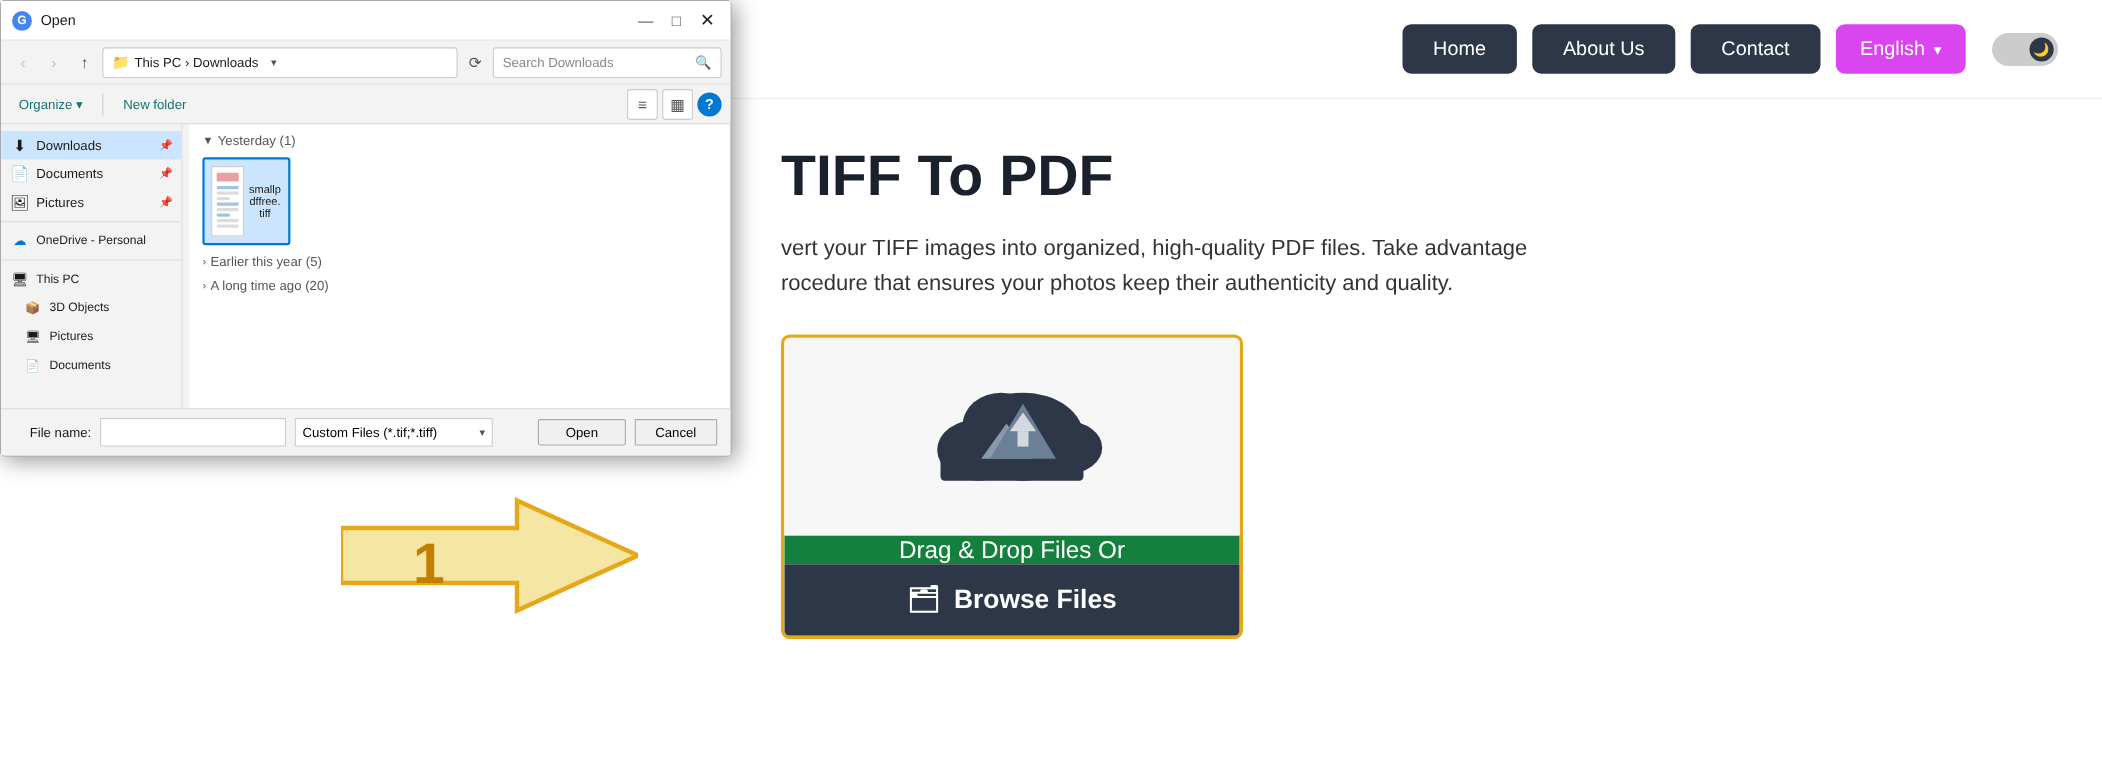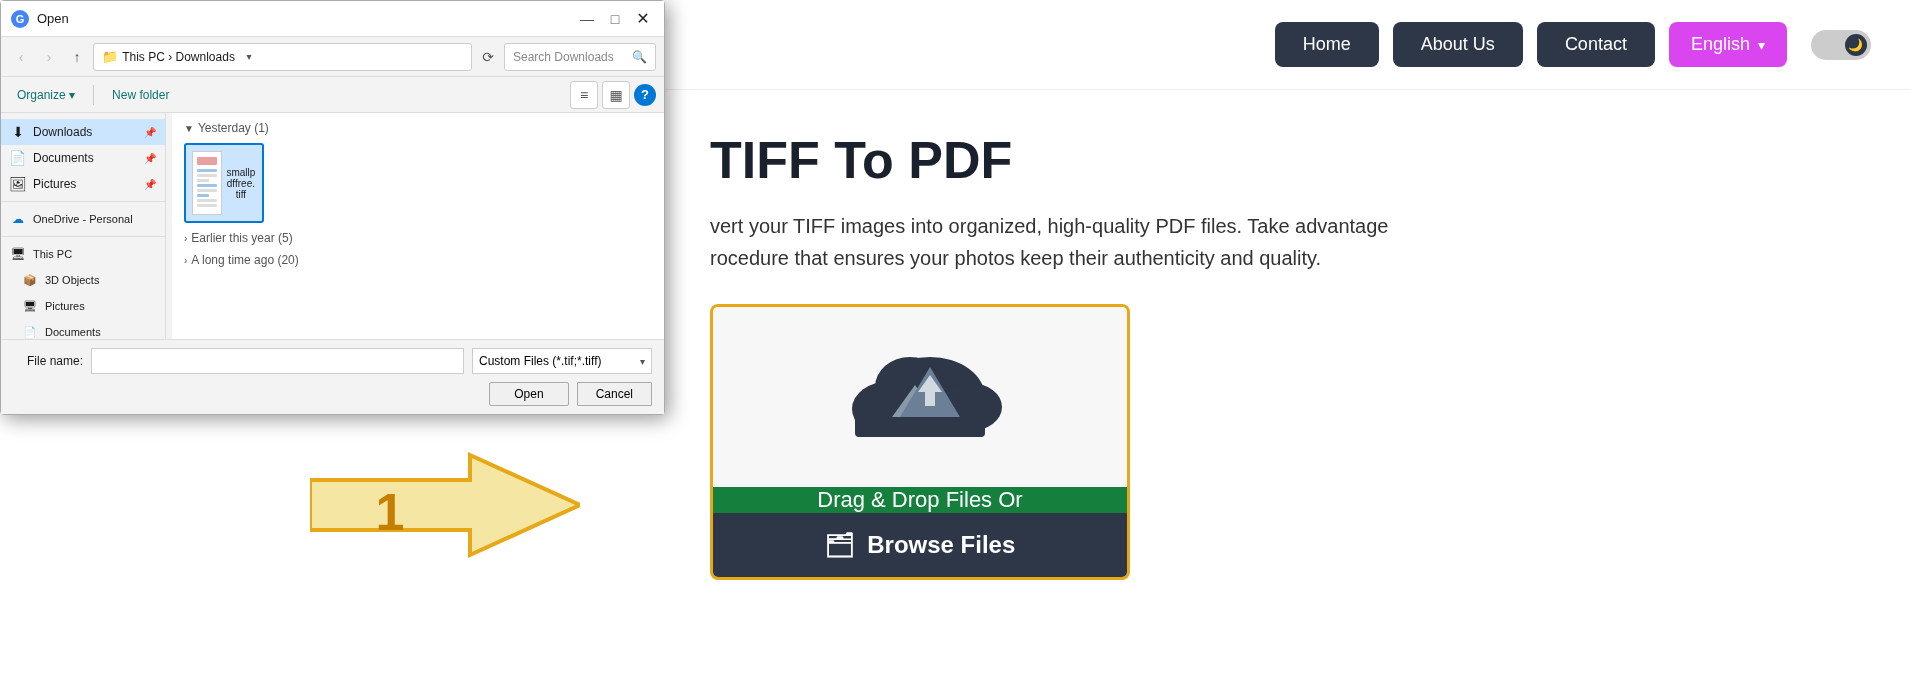--- a/index.html
+++ b/index.html
@@ -264,21 +264,21 @@
     }
     .addr-refresh {
       width: 24px; height: 24px;
       display: flex; align-items: center; justify-content: center;
       color: #555; font-size: 14px; cursor: pointer;
     }
     .addr-search {
       background: #fff;
       border: 1px solid #ccc;
       border-radius: 3px;
-      width: 152px;
+      width: 208px;
       height: 28px;
       display: flex;
       align-items: center;
       padding: 0 8px;
       gap: 6px;
       font-size: 12px;
       color: #888;
     }
 
     
@@ -440,21 +440,21 @@
       text-align: center;
       word-break: break-all;
     }
 
     
     .dialog-bottom {
       background: #f3f3f3;
       border-top: 1px solid #ddd;
       padding: 8px 12px;
       display: flex;
-      flex-direction: column;
+      flex-direction: row;
       gap: 8px;
       justify-content: space-between;
     }
     .bottom-row {
       display: flex;
       align-items: center;
       gap: 8px;
     }
     .bottom-label {
       font-size: 12px;

